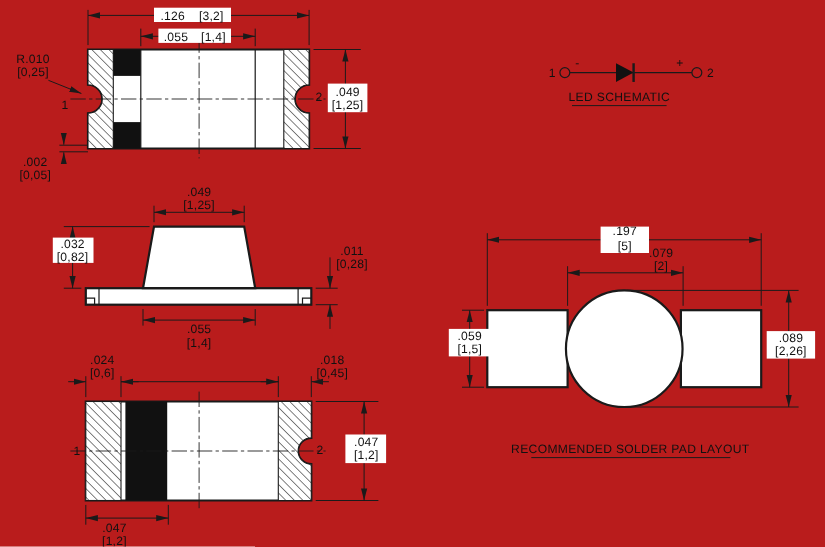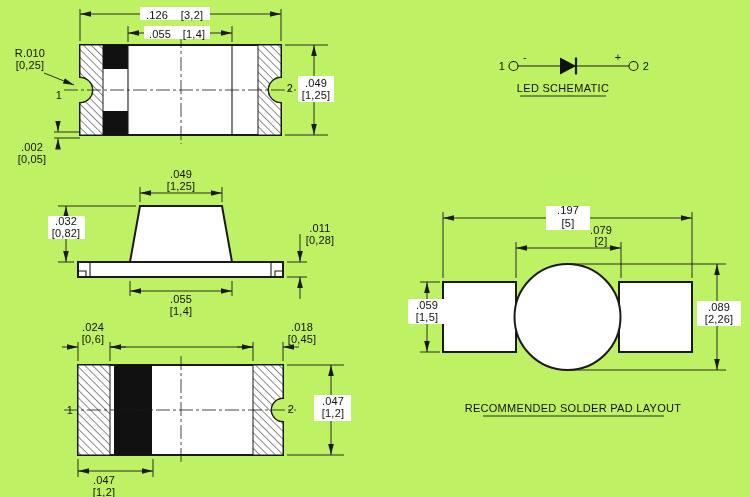--- a/index.html
+++ b/index.html
@@ -1,16 +1,16 @@
 <!DOCTYPE html>
 <html><head>
 <meta charset="utf-8">
 <style>
   html,body{margin:0;padding:0;background:#ffffff;}
-  .sheet{position:relative;width:750px;height:497px;background:#bef264;overflow:hidden;}
+  .sheet{position:relative;width:750px;height:497px;background:#b91c1c;overflow:hidden;}
   svg{display:block;}
   text{font-family:"Liberation Sans",sans-serif;font-size:11px;fill:#111;letter-spacing:.2px;}
   .ttl{font-size:11px;letter-spacing:.3px;}
   .outline{fill:#ffffff;stroke:#1a1a1a;stroke-width:2;}
   .thin{fill:none;stroke:#1a1a1a;stroke-width:1.1;}
   .hatched{fill:url(#hatch);stroke:#1a1a1a;stroke-width:1;}
   .blk{fill:#111;stroke:none;}
   .dim{fill:none;stroke:#1a1a1a;stroke-width:0.9;}
   .ext{fill:none;stroke:#1a1a1a;stroke-width:0.9;}
   .cl{fill:none;stroke:#1a1a1a;stroke-width:0.8;stroke-dasharray:14 3 3 3;}

